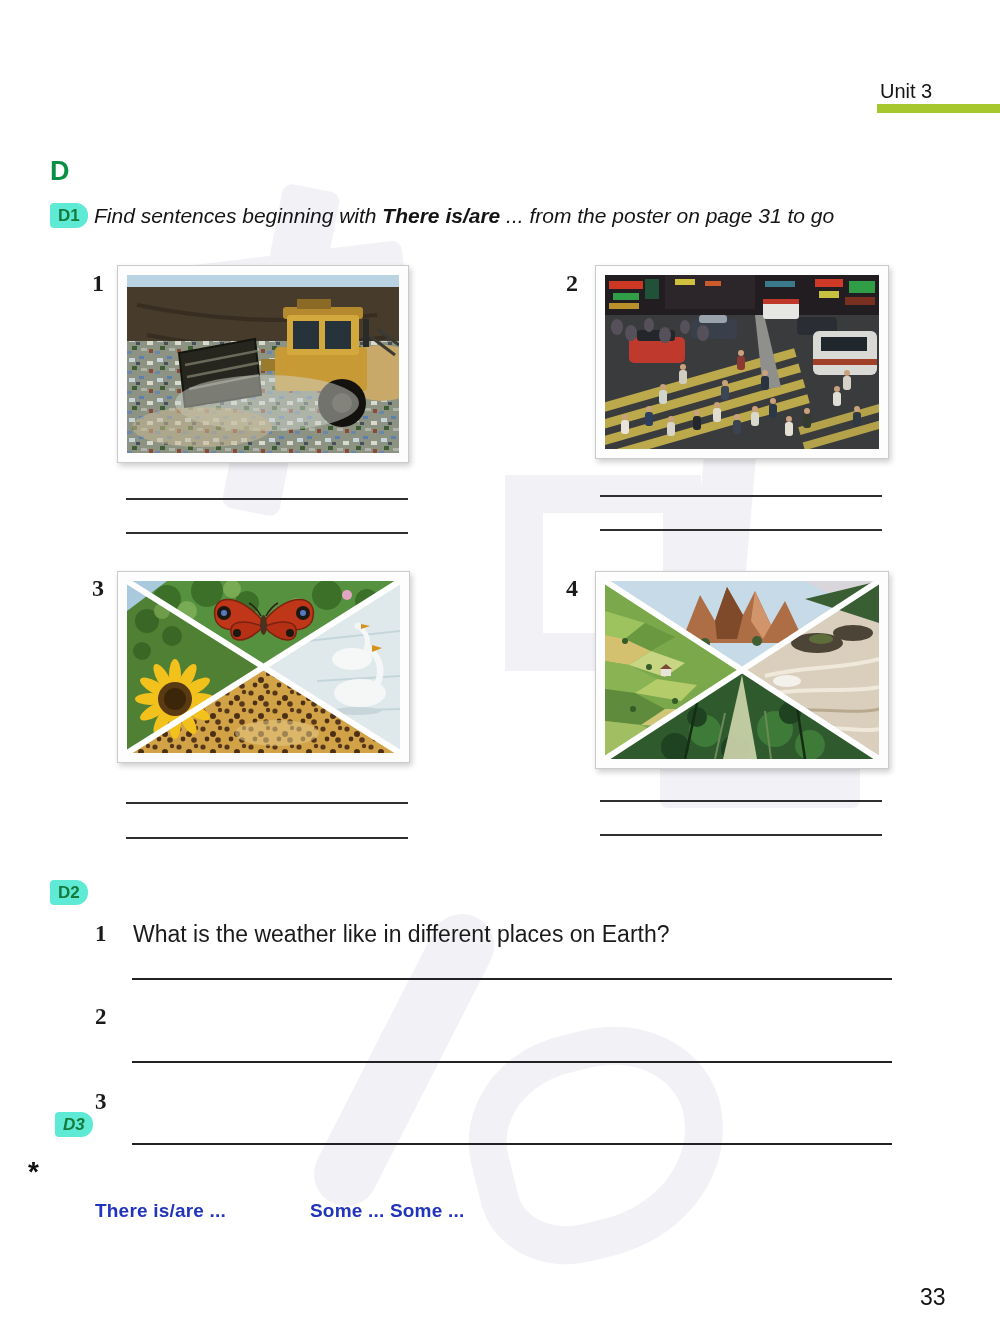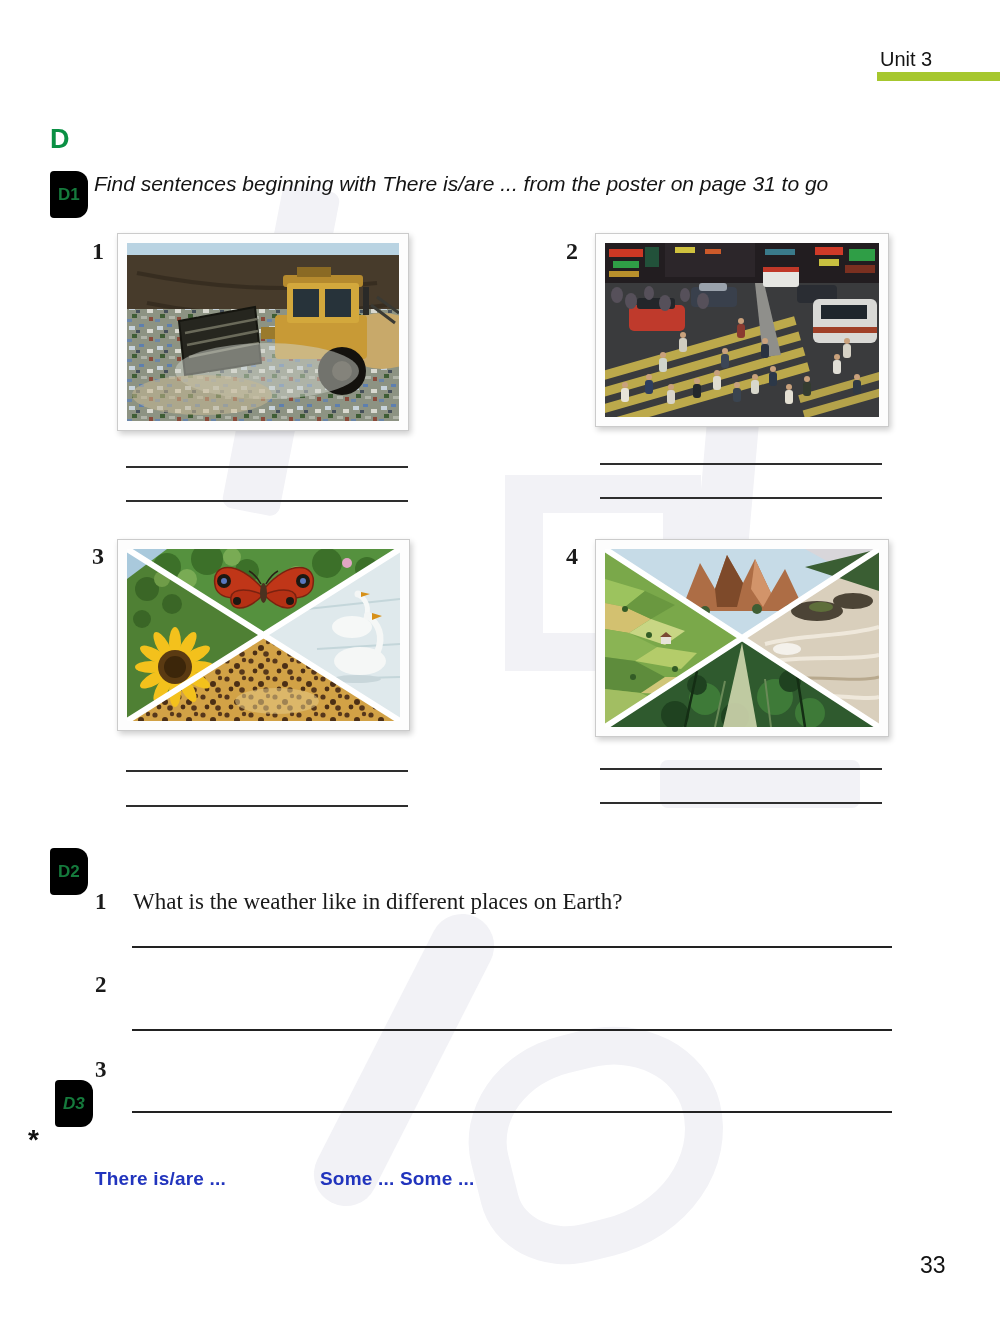--- a/index.html
+++ b/index.html
@@ -1,34 +1,34 @@
 <!DOCTYPE html>
 <html><head>
 <meta charset="utf-8">
 <style>
   html,body{margin:0;padding:0;background:#ffffff;}
   .page{position:relative;width:1000px;height:1336px;background:#ffffff;overflow:hidden;
         font-family:"Liberation Sans",sans-serif;color:#1a1a1a;}
   .wm{position:absolute;background:#f2f2f6;z-index:0;}
   .wm-ring{position:absolute;background:transparent;border:38px solid #f2f2f6;z-index:0;}
-  .content{position:absolute;inset:0;z-index:1;}
+  .content{position:absolute;inset:0;z-index:1;margin-top:32px;}
   .unit{position:absolute;left:880px;top:48px;font-size:20px;color:#141414;}
   .unit-bar{position:absolute;left:877px;top:72px;width:123px;height:9px;background:#a6c72e;}
   .sec-head{position:absolute;left:50px;top:124px;font-size:27px;font-weight:bold;color:#0a9044;display:flex;gap:19px;letter-spacing:.2px;}
-  .badge{position:absolute;background:#000000;color:#157a3c;font-weight:bold;font-size:17px;line-height:23px;
-         padding:12px 8px;border-radius:4px 12px 12px 4px;}
+  .badge{position:absolute;background:#5eead4;color:#157a3c;font-weight:bold;font-size:17px;line-height:23px;
+         padding:1px 8px;border-radius:4px 12px 12px 4px;}
   .instr{position:absolute;font-style:italic;font-size:21px;line-height:31px;color:#141414;}
-  .instr b{font-weight:normal;}
+  .instr b{font-weight:bold;}
   .pnum{position:absolute;font-family:"Liberation Serif",serif;font-weight:bold;font-size:24px;}
   .frame{position:absolute;background:#fdfdfd;border:1px solid #cbcbcb;padding:9px;
          box-shadow:2px 3px 6px rgba(0,0,0,.2);}
   .frame svg{display:block;}
   .bline{position:absolute;width:282px;height:0;border-top:2px solid #2e2e2e;}
   .qnum{position:absolute;font-family:"Liberation Serif",serif;font-weight:bold;font-size:23px;}
-  .qtext{position:absolute;font-family:Liberation Serif, serif;font-size:23px;}
+  .qtext{position:absolute;font-family:Liberation Sans, sans-serif;font-size:23px;}
   .aline{position:absolute;left:132px;width:760px;height:0;border-top:2px solid #222;}
   .star{position:absolute;left:28px;top:1124px;font-size:28px;font-weight:bold;color:#111;}
   .hint{position:absolute;top:1168px;font-weight:bold;font-size:19px;color:#2134bd;letter-spacing:.2px;}
   .pageno{position:absolute;left:920px;top:1252px;font-size:23px;color:#111;}
 </style>
 </head>
 <body>
 
 <div class="page">
 
@@ -390,18 +390,18 @@
 
     <div class="qnum" style="left:95px;top:972px;">2</div>
     <div class="aline" style="top:1029px;"></div>
 
     <div class="qnum" style="left:95px;top:1057px;">3</div>
     <div class="aline" style="top:1111px;"></div>
 
     <div class="star">*</div>
     <div class="badge" style="left:55px;top:1080px;font-style:italic;">D3</div>
     <div class="hint" style="left:95px;">There is/are ...</div>
-    <div class="hint" style="left:320px;">Some ... Some ...</div>
+    <div class="hint" style="left:310px;">Some ... Some ...</div>
 
     <div class="pageno">33</div>
 
   </div>
 </div>
 
 </body></html>

